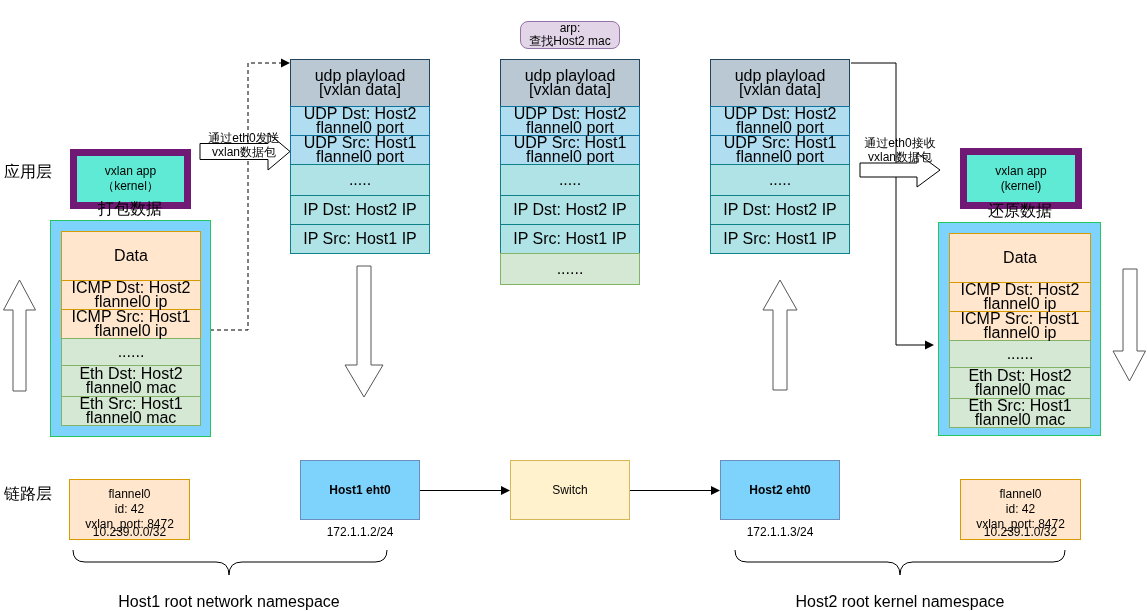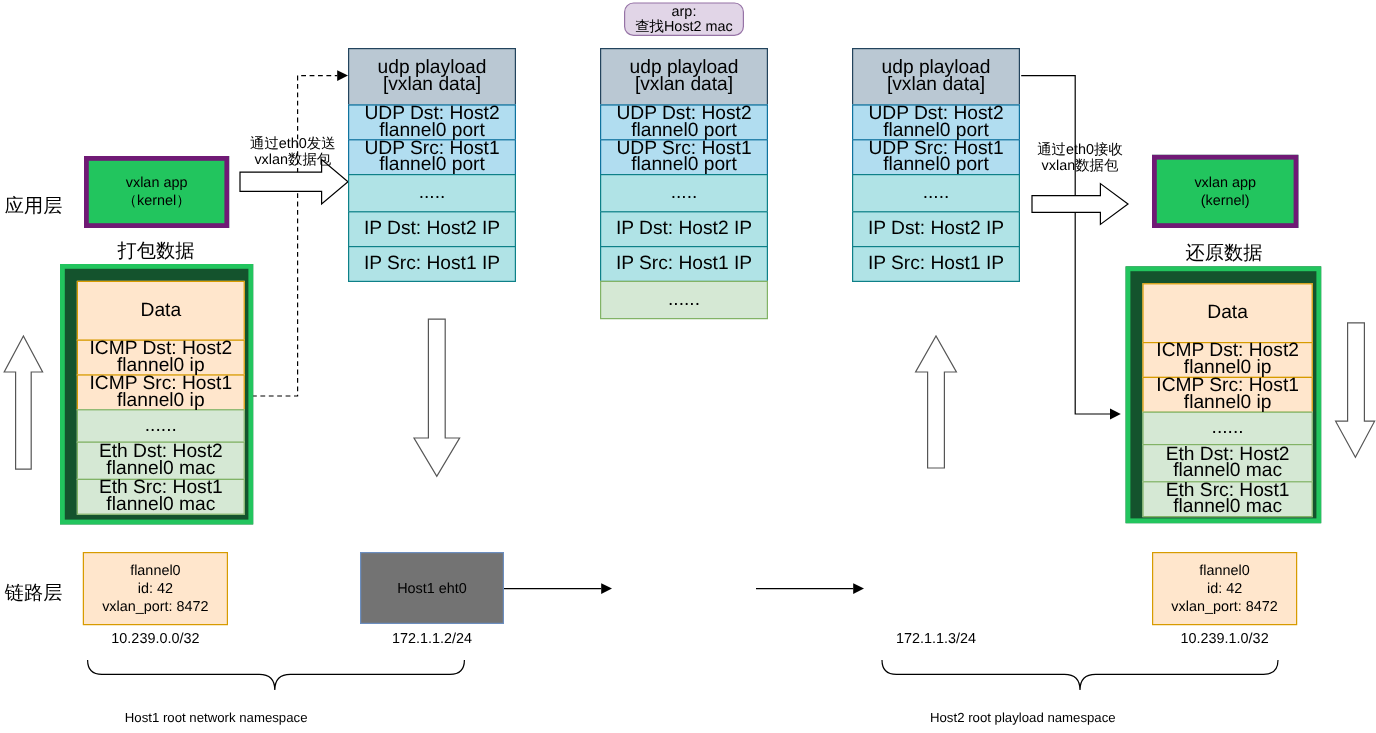--- a/index.html
+++ b/index.html
@@ -1,44 +1,44 @@
 <!DOCTYPE html>
 <html><head>
 <meta charset="utf-8">
 <style>
   html,body{margin:0;padding:0;background:#fff;}
   #canvas{position:relative;width:1147px;height:611px;background:#fff;
     font-family:"Liberation Sans","DejaVu Sans",sans-serif;color:#000;overflow:hidden;}
   .abs{position:absolute;box-sizing:border-box;}
-  .pre{white-space:pre-line;}
+  .pre{white-space:pre-line;margin-top:19px;}
   .ctr{display:flex;align-items:center;justify-content:center;text-align:center;}
   svg.overlay{position:absolute;left:0;top:0;z-index:1;}
   .lbl{font-size:16px;z-index:2;}
   .note{font-size:12px;line-height:14px;text-align:center;z-index:3;}
   .stack{z-index:2;}
   .stack .row{width:100%;border:1px solid #000;font-size:16px;line-height:14px;
     padding:0 3px;box-sizing:border-box;display:flex;align-items:center;
     justify-content:center;text-align:center;}
   .stack .row + .row{margin-top:-1px;}
   .h28{height:28px}.h30{height:30px}.h32{height:32px}.h48{height:48px}.h50{height:50px}
   .header{background:#bac8d3;border-color:#23445d!important;}
   .blue{background:#b1ddf0;border-color:#10739e!important;}
   .teal{background:#b0e3e6;border-color:#0e8088!important;}
   .green{background:#d5e8d4;border-color:#82b366!important;}
   .orange{background:#ffe6cc;border-color:#d79b00!important;}
-  .graybox{background:#22c55e;border:4px solid #701a75;font-size:12px;line-height:15px;z-index:2;text-align:center;}
+  .graybox{background:#5eead4;border:7px solid #701a75;font-size:12px;line-height:15px;z-index:2;text-align:center;}
   .arpbox{background:#e1d5e7;border:1px solid #9673a6;border-radius:8px;
     font-size:12px;line-height:13px;z-index:2;}
-  .outerbox{background:#14532d;border:4px solid #22c55e;z-index:2;}
+  .outerbox{background:#7dd3fc;border:1px solid #22c55e;z-index:2;}
   .nodebox{border:1px solid;font-size:12px;line-height:15px;z-index:2;}
   .flannel{background:#ffe6cc;border-color:#d79b00;}
-  .bluenode{background:#737373;border-color:#6c8ebf;}
+  .bluenode{background:#7dd3fc;border-color:#6c8ebf;font-weight:bold;}
   .yellownode{background:#fff2cc;border-color:#d6b656;}
   .ipline{font-size:12px;text-align:center;z-index:2;}
-  .nslbl{font-size:11px;text-align:left;z-index:2;}
+  .nslbl{font-size:16px;text-align:center;z-index:2;}
 </style>
 </head>
 <body>
 
 <div id="canvas">
 
   <svg class="overlay" width="1147" height="611" viewBox="0 0 1147 611">
 
     <path d="M210 330 H248 V63 H281" fill="none" stroke="#000" stroke-width="1" stroke-dasharray="4 3"></path>
     <polygon points="281,58.5 290,63 281,67.5" fill="#000"></polygon>
@@ -130,25 +130,27 @@
       <div class="row h28 green">......</div>
       <div class="row h32 green">Eth Dst: Host2 flannel0 mac</div>
       <div class="row h30 green">Eth Src: Host1 flannel0 mac</div>
     </div>
   </div>
 
   <div class="abs nodebox flannel ctr pre" style="left:69px;top:460px;width:121px;height:61px;">flannel0
 id: 42
 vxlan_port: 8472</div>
   <div class="abs nodebox bluenode ctr" style="left:300px;top:460px;width:120px;height:60px;">Host1 eht0</div>
+  <div class="abs nodebox yellownode ctr" style="left:510px;top:460px;width:120px;height:60px;">Switch</div>
+  <div class="abs nodebox bluenode ctr" style="left:720px;top:460px;width:120px;height:60px;">Host2 eht0</div>
   <div class="abs nodebox flannel ctr pre" style="left:960px;top:460px;width:121px;height:61px;">flannel0
 id: 42
 vxlan_port: 8472</div>
 
   <div class="abs ipline" style="left:69px;top:525px;width:121px;text-align:center;">10.239.0.0/32</div>
   <div class="abs ipline" style="left:300px;top:525px;width:120px;">172.1.1.2/24</div>
   <div class="abs ipline" style="left:720px;top:525px;width:120px;">172.1.1.3/24</div>
   <div class="abs ipline" style="left:960px;top:525px;width:121px;">10.239.1.0/32</div>
 
   <div class="abs nslbl" style="left:104px;top:593px;width:250px;">Host1 root network namespace</div>
-  <div class="abs nslbl" style="left:775px;top:593px;width:250px;">Host2 root playload namespace</div>
+  <div class="abs nslbl" style="left:775px;top:593px;width:250px;">Host2 root kernel namespace</div>
 
 </div>
 
 </body></html>

